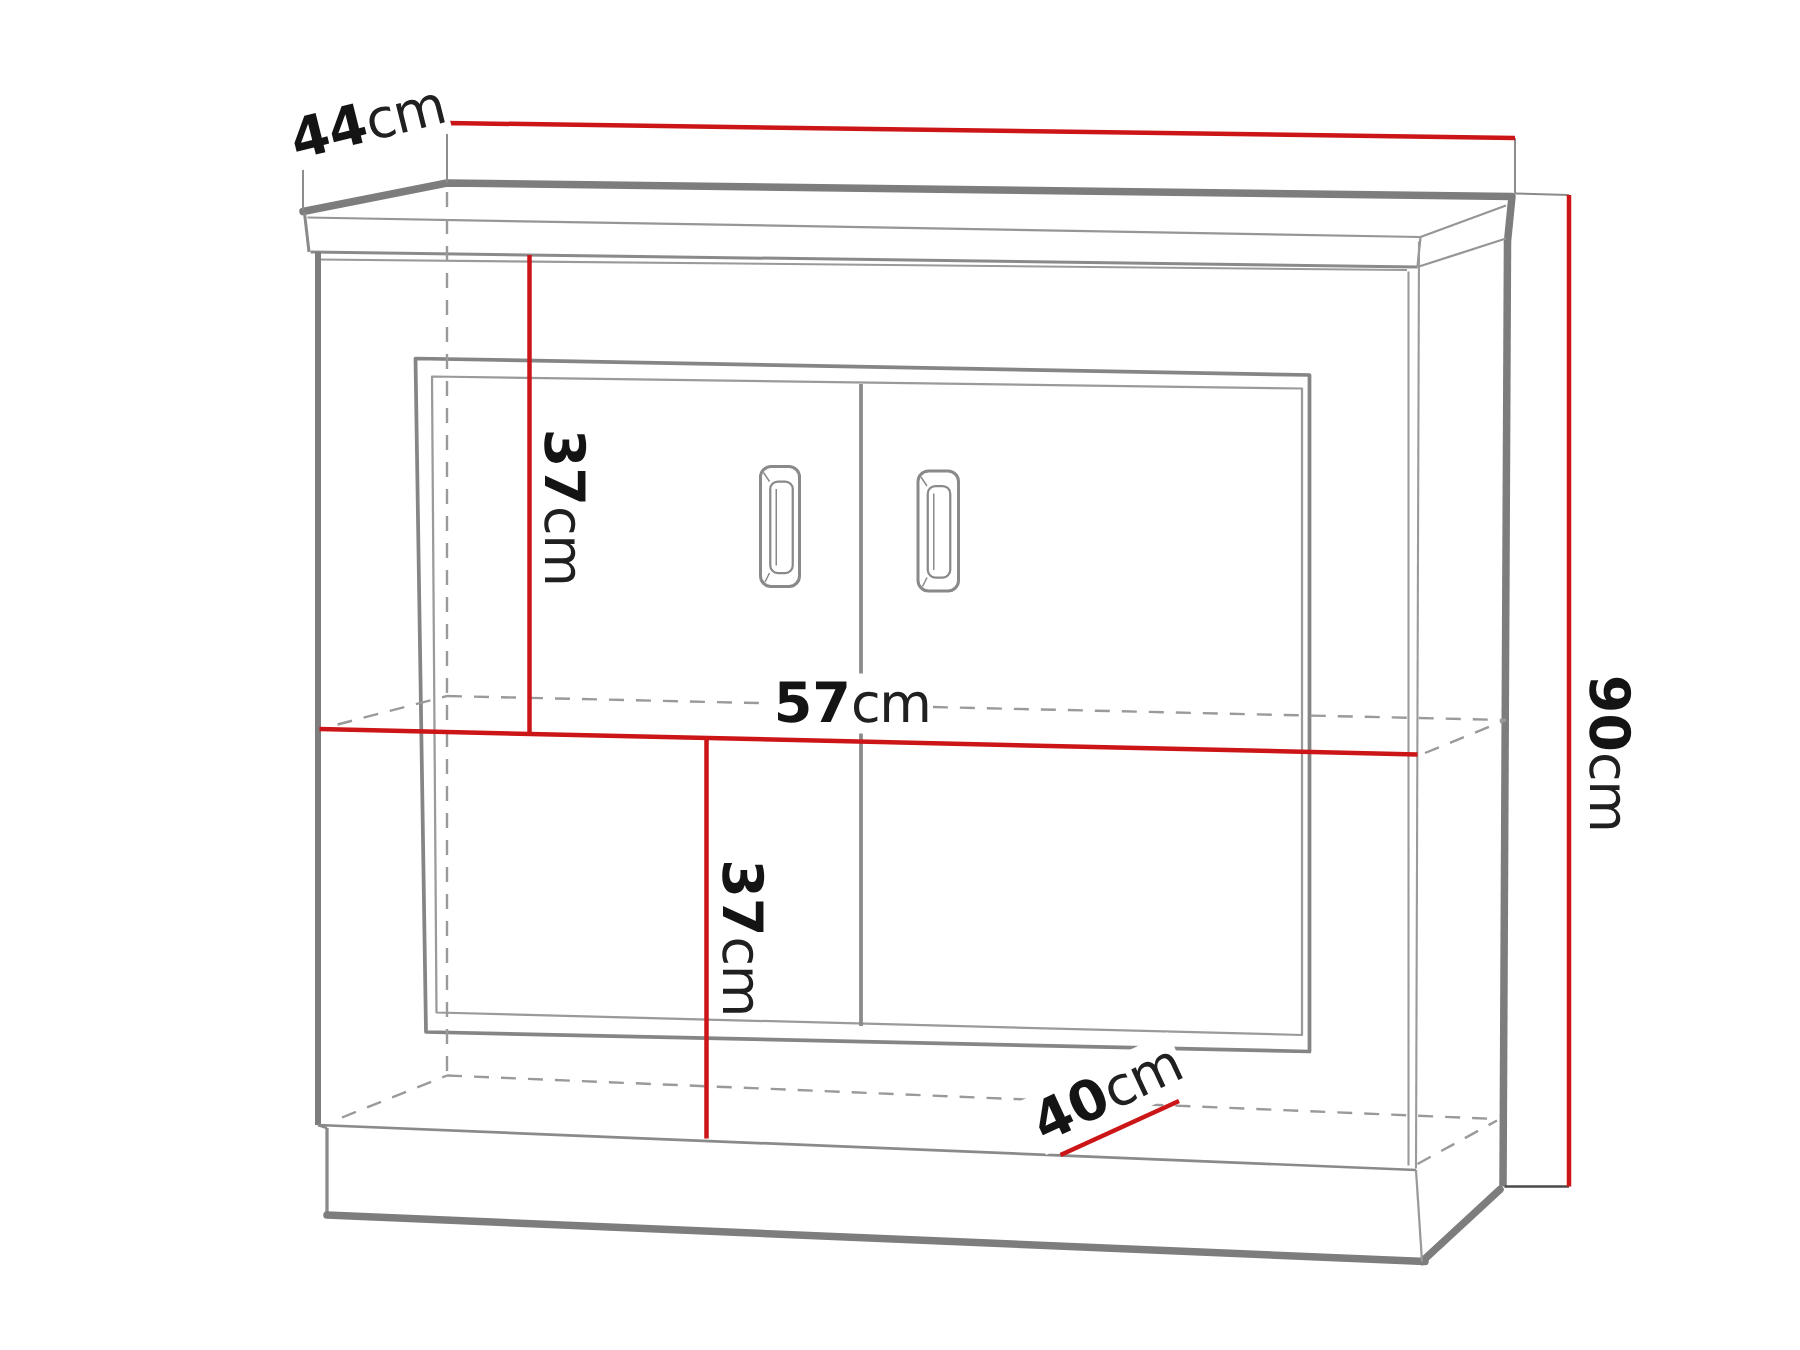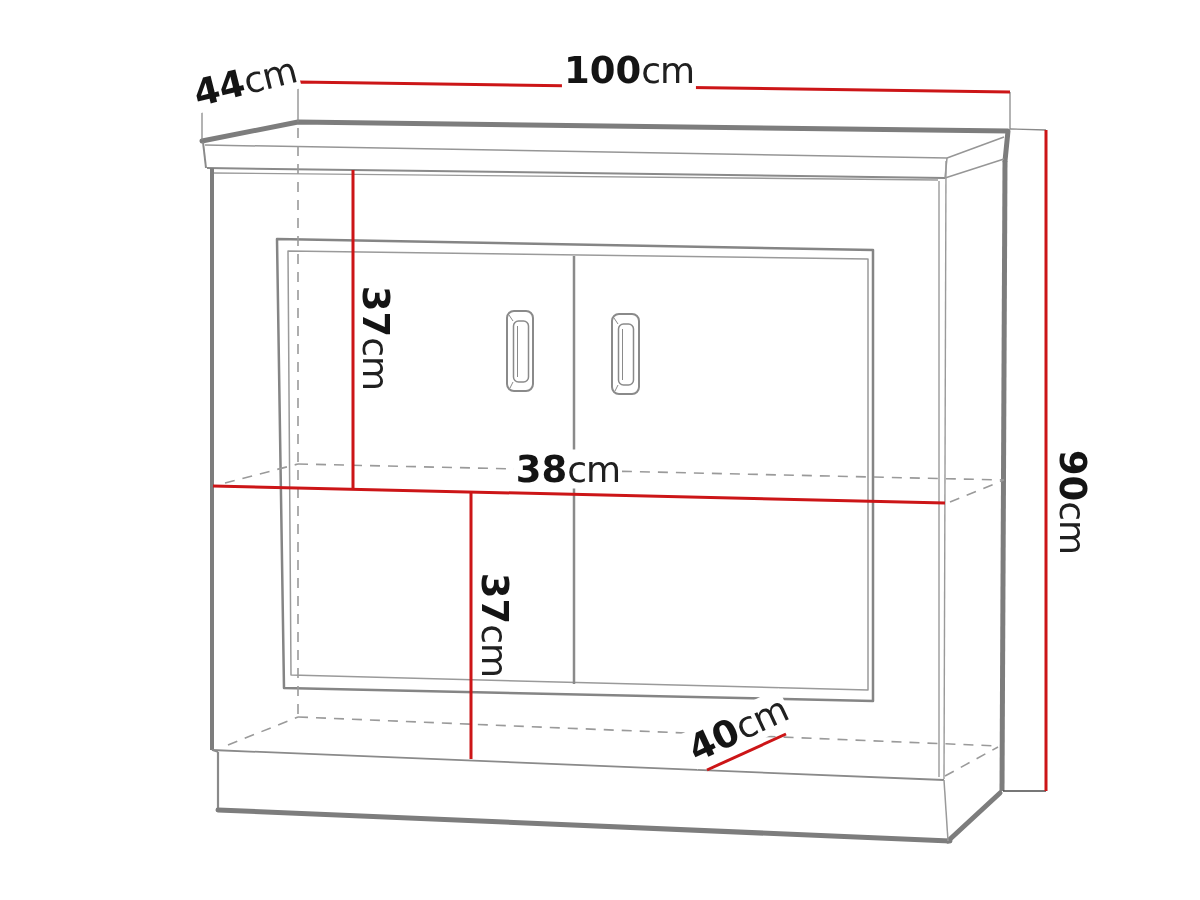--- a/index.html
+++ b/index.html
@@ -112,38 +112,35 @@
     <g fill="none" stroke="#cc1517" stroke-width="3" stroke-linejoin="round">
       <path d="M202,104 L298,82 L1010,92"></path>
       <path d="M1046,130 L1046,791"></path>
       <path d="M353,170 L353,489"></path>
       <path d="M213,486 L945,503"></path>
       <path d="M471,492 L471,759"></path>
       <path d="M707,770 L786,734"></path>
     </g>
   </svg>
 
-  <div class="dim-label" style="left:629px;top:70px;">
-    <span class="val">100</span><span class="unit">cm</span>
-  </div>
 
   <div class="dim-label rotm14" style="left:245px;top:82px;">
     <span class="val">44</span><span class="unit">cm</span>
   </div>
 
   <div class="dim-label rot90" style="left:1072px;top:502px;">
     <span class="val">90</span><span class="unit">cm</span>
   </div>
 
   <div class="dim-label rot90" style="left:375px;top:338px;">
     <span class="val">37</span><span class="unit">cm</span>
   </div>
 
   <div class="dim-label" style="left:568px;top:469px;">
-    <span class="val">38</span><span class="unit">cm</span>
+    <span class="val">57</span><span class="unit">cm</span>
   </div>
 
   <div class="dim-label rot90" style="left:494px;top:625px;">
     <span class="val">37</span><span class="unit">cm</span>
   </div>
 
   <div class="dim-label rotm25" style="left:738px;top:729px;">
     <span class="val">40</span><span class="unit">cm</span>
   </div>
 

